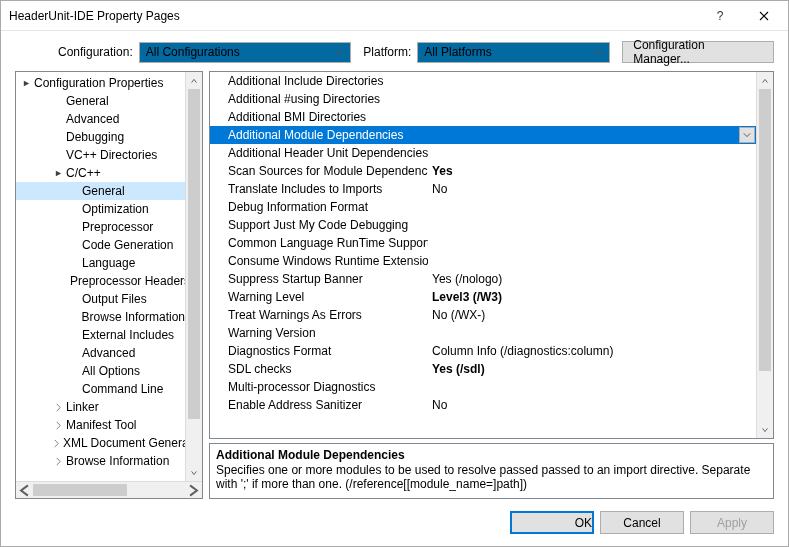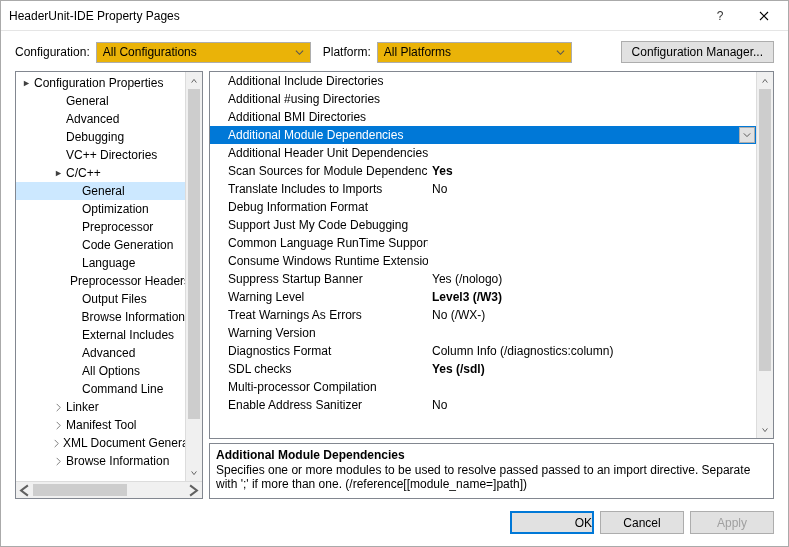--- a/index.html
+++ b/index.html
@@ -1,23 +1,23 @@
 <!DOCTYPE html>
 <html><head>
 <meta charset="utf-8">
 <style>
   * { box-sizing: border-box; font-family: "Segoe UI", Tahoma, sans-serif; font-size: 12px; }
   body { margin: 0; background: #fff; width: 789px; height: 547px; border: 1px solid #aaa; overflow: hidden; display: flex; flex-direction: column; }
   .titlebar { height: 30px; display: flex; align-items: center; padding: 0 2px 0 8px; border-bottom: 1px solid #e5e5e5; }
   .titlebar .title { flex: 1; }
   .titlebar .ctl { width: 44px; height: 28px; display: flex; align-items: center; justify-content: center; color: #333; }
   .titlebar .ctl svg { width: 10px; height: 10px; }
-  .toolbar { padding: 10px 14px 8px 14px; display: flex; align-items: center; gap: 6px; }
+  .toolbar { padding: 10px 14px 8px 14px; display: flex; align-items: center; gap: 6px; margin-left: 43px; }
   .toolbar label { color: #000; }
-  .combo { position: relative; border: 1px solid #adadad; height: 21px; display: flex; align-items: center; padding: 0 20px 0 6px; background: #eab308; }
+  .combo { position: relative; border: 1px solid #adadad; height: 21px; display: flex; align-items: center; padding: 0 20px 0 6px; background: #0369a1; }
   .combo .chev { position: absolute; right: 3px; top: 2px; width: 15px; height: 15px; display: flex; align-items: center; justify-content: center; }
   .combo .chev svg { width: 9px; height: 9px; }
   .btn { height: 22px; border: 1px solid #adadad; background: #e1e1e1; padding: 0 10px; display: flex; align-items: center; }
   .main { flex: 1; display: flex; gap: 6px; padding: 0 14px 6px 14px; overflow: hidden; }
   .tree-wrap { width: 188px; border: 1px solid #828790; display: flex; flex-direction: column; overflow: hidden; position: relative; }
   .tree { flex: 1; overflow: hidden; padding-top: 2px; }
   .tree-row { height: 18px; display: flex; align-items: center; white-space: nowrap; }
   .tree-row.selected { background: #cce8ff; }
   .expander { width: 12px; display: inline-flex; align-items: center; justify-content: center; }
   .expander svg { width: 9px; height: 9px; }
@@ -309,21 +309,21 @@
           </div>
           <div class="grow">
             <div class="gname">Diagnostics Format</div>
             <div class="gval ">Column Info (/diagnostics:column)</div>
           </div>
           <div class="grow">
             <div class="gname">SDL checks</div>
             <div class="gval bold">Yes (/sdl)</div>
           </div>
           <div class="grow">
-            <div class="gname">Multi-processor Compilation</div>
+            <div class="gname">Multi-processor Diagnostics</div>
             <div class="gval "></div>
           </div>
           <div class="grow">
             <div class="gname">Enable Address Sanitizer</div>
             <div class="gval ">No</div>
           </div>
         </div>
       <div class="vscroll">
         <div class="sbtn">
             <svg viewBox="0 0 10 10">

